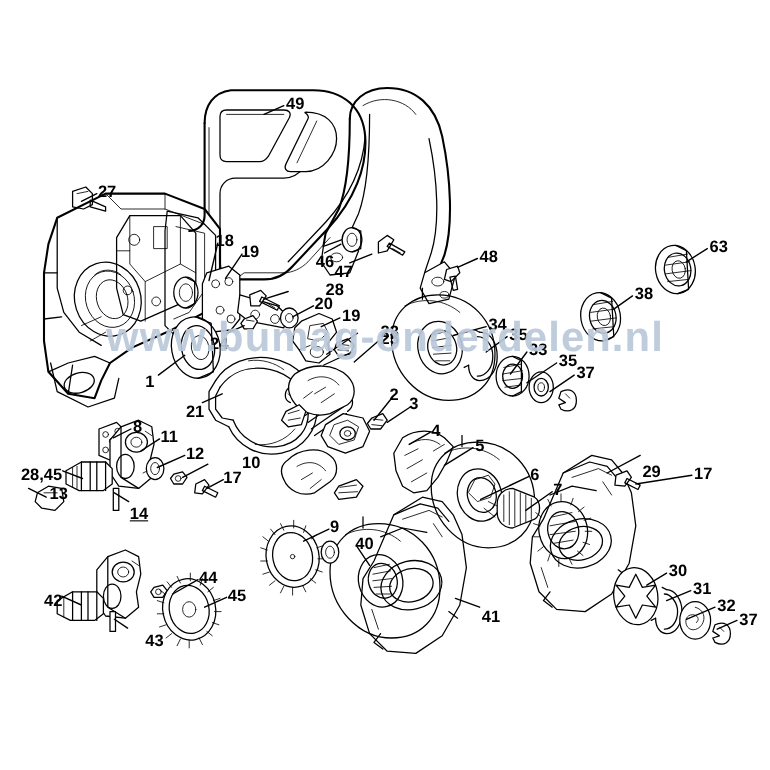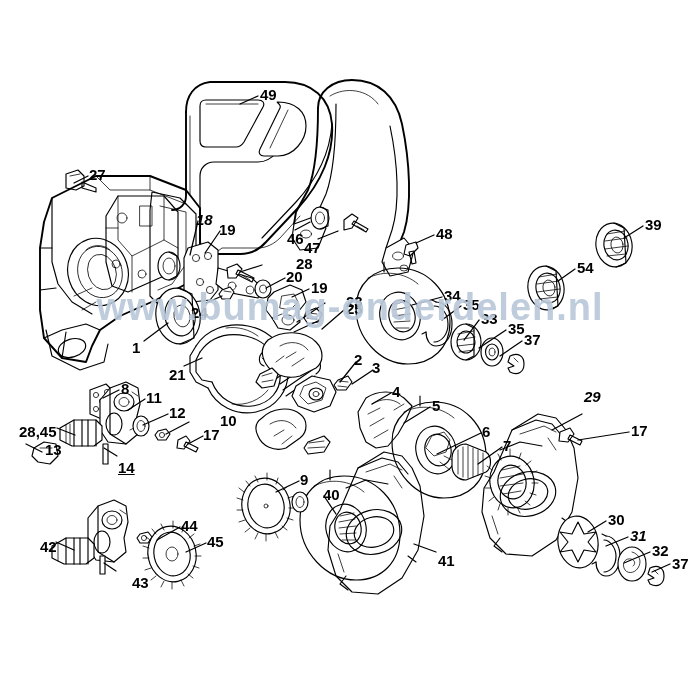--- a/index.html
+++ b/index.html
@@ -668,43 +668,43 @@
       <div class="lbl" style="left: 503px; top: 438px;">7</div>
       <div class="lbl" style="left: 121px; top: 381px;">8</div>
       <div class="lbl" style="left: 300px; top: 472px;">9</div>
       <div class="lbl" style="left: 188px; top: 413px; margin-left: 32px;">10</div>
       <div class="lbl" style="left: 146px; top: 390px;">11</div>
       <div class="lbl" style="left: 169px; top: 405px;">12</div>
       <div class="lbl" style="left: 11px; top: 442px; margin-left: 34px;">13</div>
       <div class="lbl" style="left: 118px; top: 460px; text-decoration: underline;">14</div>
       <div class="lbl" style="left: 19px; top: 424px;">28,45</div>
       <div class="lbl" style="left: 203px; top: 427px;">17</div>
-      <div class="lbl" style="left: 196px; top: 212px; font-style: italic;">18</div>
+      <div class="lbl" style="left: 196px; top: 212px;">18</div>
       <div class="lbl" style="left: 219px; top: 222px;">19</div>
       <div class="lbl" style="left: 286px; top: 269px;">20</div>
       <div class="lbl" style="left: 169px; top: 367px;">21</div>
       <div class="lbl" style="left: 311px; top: 280px;">19</div>
       <div class="lbl" style="left: 346px; top: 294px;">23</div>
       <div class="lbl" style="left: 191px; top: 305px;">24</div>
       <div class="lbl" style="left: 346px; top: 301px;">25</div>
       <div class="lbl" style="left: 260px; top: 87px;">49</div>
       <div class="lbl" style="left: 89px; top: 167px;">27</div>
       <div class="lbl" style="left: 264px; top: 256px; margin-left: 32px;">28</div>
-      <div class="lbl" style="left: 584px; top: 389px; font-style: italic;">29</div>
+      <div class="lbl" style="left: 584px; top: 422px;">29</div>
       <div class="lbl" style="left: 608px; top: 512px;">30</div>
-      <div class="lbl" style="left: 630px; top: 528px; font-style: italic;">31</div>
+      <div class="lbl" style="left: 630px; top: 528px;">31</div>
       <div class="lbl" style="left: 652px; top: 543px; text-align: center;">32</div>
       <div class="lbl" style="left: 481px; top: 311px;">33</div>
       <div class="lbl" style="left: 444px; top: 288px;">34</div>
       <div class="lbl" style="left: 463px; top: 297px;">35</div>
       <div class="lbl" style="left: 508px; top: 321px;">35</div>
       <div class="lbl" style="left: 524px; top: 332px;">37</div>
       <div class="lbl" style="left: 672px; top: 556px;">37</div>
-      <div class="lbl" style="left: 577px; top: 260px;">54</div>
-      <div class="lbl" style="left: 645px; top: 217px;">39</div>
+      <div class="lbl" style="left: 577px; top: 260px;">38</div>
+      <div class="lbl" style="left: 645px; top: 217px;">63</div>
       <div class="lbl" style="left: 323px; top: 487px;">40</div>
       <div class="lbl" style="left: 438px; top: 553px;">41</div>
       <div class="lbl" style="left: 40px; top: 539px;">42</div>
       <div class="lbl" style="left: 132px; top: 575px;">43</div>
       <div class="lbl" style="left: 181px; top: 518px;">44</div>
       <div class="lbl" style="left: 207px; top: 534px;">45</div>
       <div class="lbl" style="left: 287px; top: 231px;">46</div>
       <div class="lbl" style="left: 304px; top: 240px;">47</div>
       <div class="lbl" style="left: 436px; top: 226px;">48</div>
       <div class="lbl" style="left: 631px; top: 423px;">17</div>

